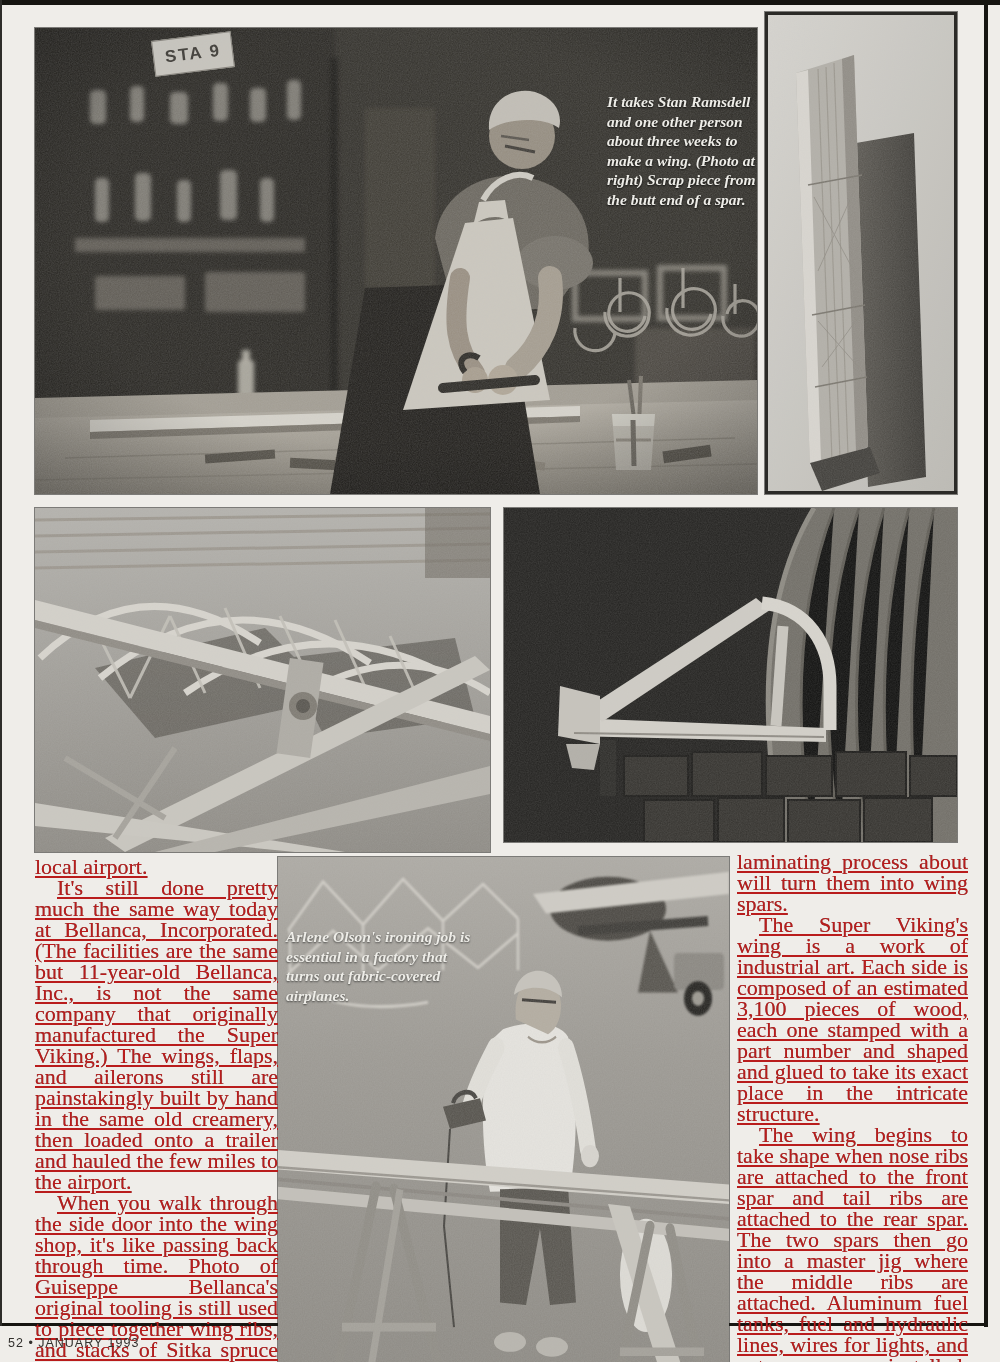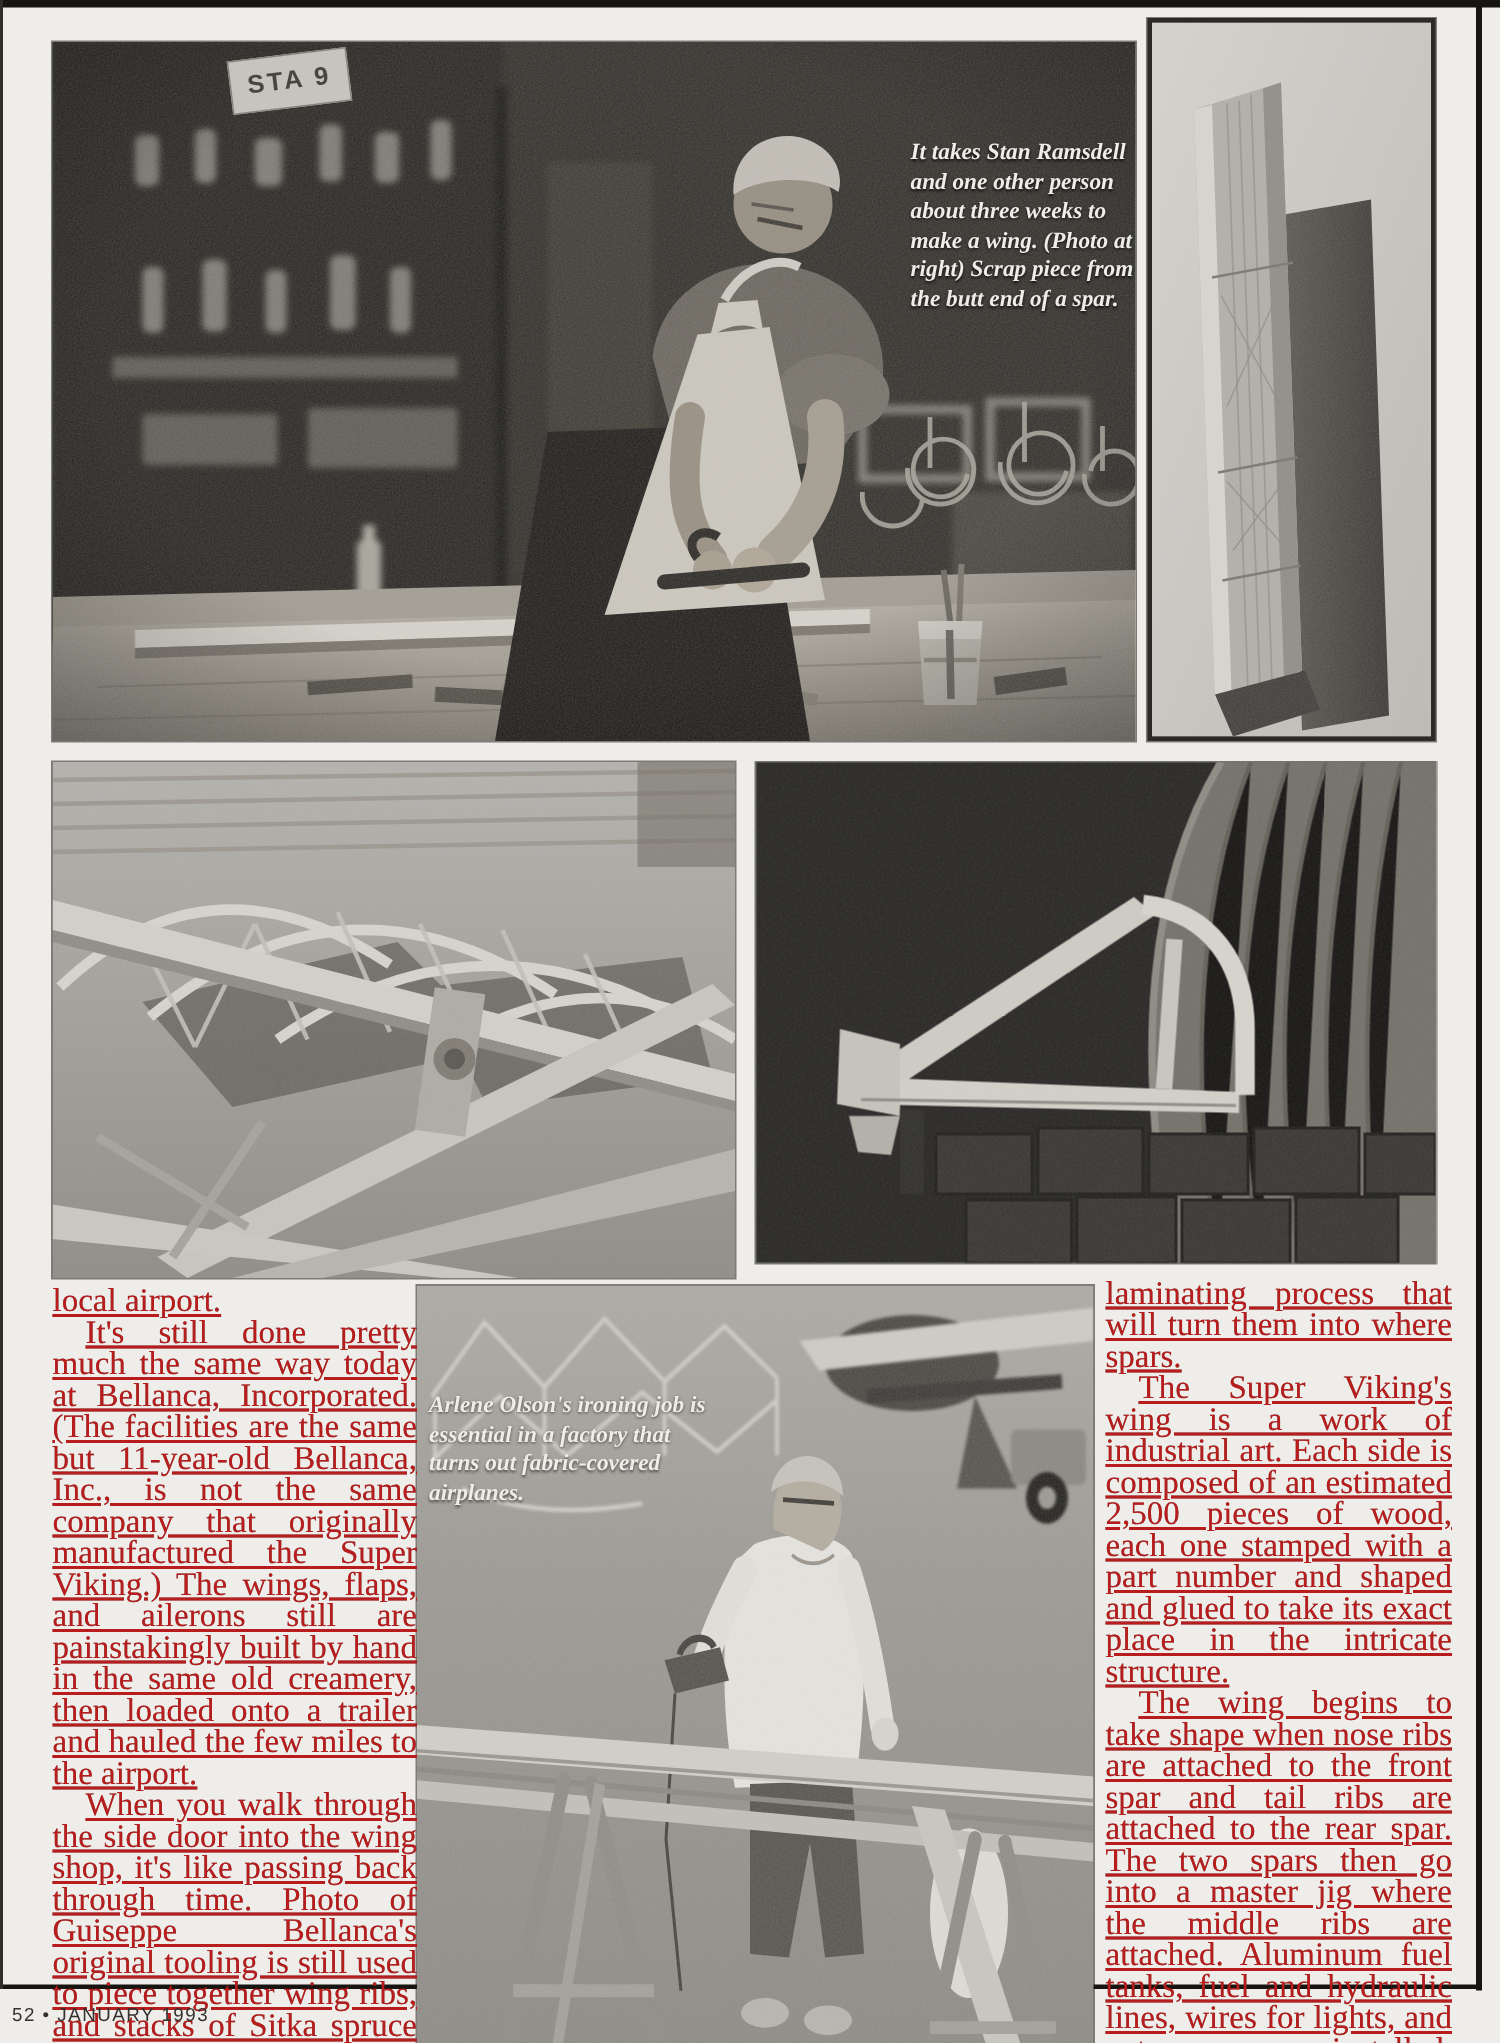--- a/index.html
+++ b/index.html
@@ -443,20 +443,20 @@
     <div class="photo-caption" id="ironing-caption">Arlene Olson's ironing job is essential in a factory that turns out fabric-covered airplanes.</div>
   </div>
 
   <div class="col" id="left-col">
     <p>local airport.</p>
     <p class="indent">It's still done pretty much the same way today at Bellanca, Incorporated. (The facilities are the same but 11-year-old Bellanca, Inc., is not the same company that originally manufactured the Super Viking.) The wings, flaps, and ailerons still are painstakingly built by hand in the same old creamery, then loaded onto a trailer and hauled the few miles to the airport.</p>
     <p class="indent">When you walk through the side door into the wing shop, it's like passing back through time. Photo of Guiseppe Bellanca's original tooling is still used to piece together wing ribs, and stacks of Sitka spruce planks stand ready for the</p>
   </div>
 
   <div class="col" id="right-col">
-    <p>laminating process that will turn them into where spars.</p>
-    <p class="indent">The Super Viking's wing is a work of industrial art. Each side is composed of an estimated 2,500 pieces of wood, each one stamped with a part number and shaped and glued to take its exact place in the intricate structure.</p>
+    <p>laminating process about will turn them into wing spars.</p>
+    <p class="indent">The Super Viking's wing is a work of industrial art. Each side is composed of an estimated 3,100 pieces of wood, each one stamped with a part number and shaped and glued to take its exact place in the intricate structure.</p>
     <p class="indent">The wing begins to take shape when nose ribs are attached to the front spar and tail ribs are attached to the rear spar. The two spars then go into a master jig where the middle ribs are attached. Aluminum fuel tanks, fuel and hydraulic lines, wires for lights, and antennas are installed. The plywood leading edge, shaped by steam-</p>
   </div>
 
   <div id="page-footer">52 • JANUARY 1993</div>
 
 </div>
 
 </body></html>

